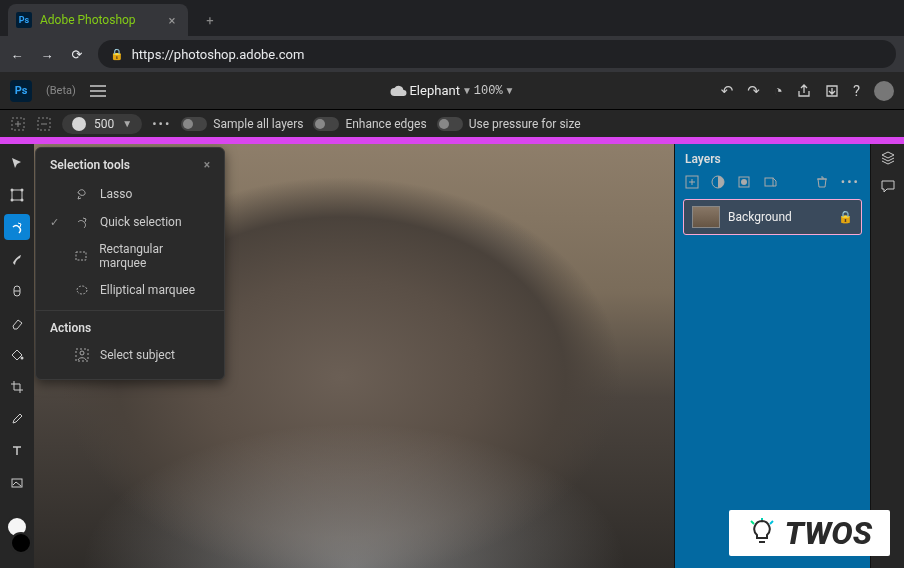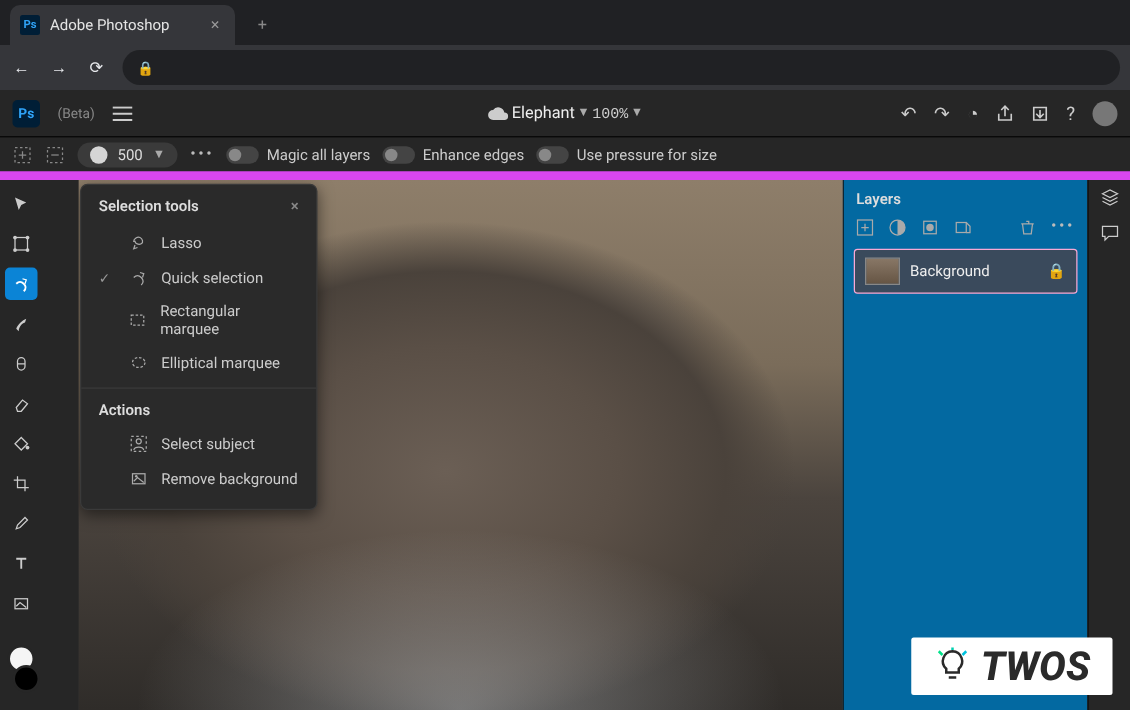--- a/index.html
+++ b/index.html
@@ -1,20 +1,20 @@
 <!DOCTYPE html>
 <html><head>
 <meta charset="utf-8">
 <style>
 * { box-sizing: border-box; margin: 0; padding: 0; }
 body { font-family: -apple-system, "Segoe UI", Roboto, Arial, sans-serif; background: #111; color: #ccc; font-size: 13px; overflow: hidden; width: 904px; height: 568px; position: relative; }
 .browser-chrome { background: #202124; height: 36px; display: flex; align-items: flex-end; }
 .tab { background: #35363a; height: 32px; width: 180px; display: flex; align-items: center; padding: 0 8px; border-radius: 8px 8px 0 0; margin-left: 8px; position: relative; }
 .tab-favicon { width: 16px; height: 16px; background: #001e36; display: flex; align-items: center; justify-content: center; color:#2fa3f7; font-size:9px; font-weight:bold; border-radius:2px; }
-.tab-title { flex: 1; margin: 0 8px; color: #e5e5e5; font-size: 12px; }
+.tab-title { flex: 1; margin: 0 8px; color: #84cc16; font-size: 12px; }
 .tab-close { color: #999; cursor: pointer; width:16px; text-align:center; }
 .new-tab { width: 28px; height: 28px; display: flex; align-items: center; justify-content: center; color: #888; margin-left: 8px; margin-bottom:2px; }
 .nav-bar { background: #35363a; height: 36px; display: flex; align-items: center; padding: 0 8px; gap: 12px; }
 .nav-arrow { color: #e8eaed; cursor: pointer; width: 18px; text-align: center; }
 .url-bar { flex: 1; background: #202124; height: 28px; border-radius: 14px; display: flex; align-items: center; padding: 0 12px; color: #ccc; }
 .url-icon { margin-right: 8px; font-size: 11px; }
 .url-text { font-size: 13px; color: #e8eaed; }
 .app { display: flex; flex-direction: column; height: 496px; position: relative; }
 .app-top { background: #262626; height: 38px; display: flex; align-items: center; padding: 0 10px; gap: 14px; border-bottom: 1px solid #000; }
 .ps-logo { width: 22px; height: 22px; background: #001e36; border-radius: 4px; display:flex; align-items:center; justify-content:center; color:#2fa3f7; font-size:11px; font-weight:bold; }
@@ -36,21 +36,21 @@
 .more-dots { color: #bbb; letter-spacing: 2px; cursor:pointer;}
 .toggle { width: 26px; height: 14px; background: #444; border-radius: 7px; position: relative; }
 .toggle::after { content:''; position:absolute; width:10px; height:10px; background:#888; border-radius:50%; top:2px; left:2px; }
 .opt-label { color: #ccc; font-size: 12px; }
 .main { flex: 1; display: flex; background: #262626; position: relative; }
 .toolrail { width: 34px; background: #262626; display: flex; flex-direction: column; align-items: center; padding-top: 6px; gap: 6px; }
 .tool { width: 26px; height: 26px; display: flex; align-items: center; justify-content: center; color: #ccc; border-radius: 4px; cursor: pointer; }
 .tool.active { background: #0b84d6; color: #fff; }
 .tool-swatch { width: 22px; height: 22px; border-radius: 50%; background: #f5f5f5; border: 2px solid #262626; }
 .tool-swatch2 { width: 22px; height: 22px; border-radius: 50%; background: #000; border: 2px solid #262626; margin-top:-12px; margin-left:8px;}
-.canvas { flex: 1; background: linear-gradient(180deg, #a38f7a 0%, #8c7a65 30%, #5a5048 55%, #3e3a36 80%); position: relative; overflow: hidden; margin-left: 29px; }
+.canvas { flex: 1; background: linear-gradient(180deg, #a38f7a 0%, #8c7a65 30%, #5a5048 55%, #3e3a36 80%); position: relative; overflow: hidden; }
 .canvas-img { position:absolute; inset:0; background:
   radial-gradient(ellipse 280px 200px at 48% 55%, #6b5f55 0%, #5a4f46 50%, #4a423b 80%, transparent 100%),
   radial-gradient(ellipse 120px 80px at 68% 30%, #777068 0%, transparent 70%),
   linear-gradient(180deg, #8e7e6a 0%, #7a6c5a 35%, #4b443e 60%, #2f2c29 100%);
 }
 .water-splash { position:absolute; bottom:0; left:0; right:0; height:40%; background: radial-gradient(ellipse at 50% 100%, rgba(220,225,230,0.4) 0%, transparent 60%); }
 .popup { position: absolute; top: 3px; left: 1px; width: 190px; background: #2a2a2a; border: 1px solid #3a3a3a; border-radius: 6px; padding: 10px 0; box-shadow: 0 4px 12px rgba(0,0,0,0.5); }
 .popup-header { padding: 0 14px 8px; color: #ddd; font-size: 12px; font-weight: 600; display:flex; justify-content:space-between; align-items:center;}
 .popup-x { color:#888; cursor:pointer;}
 .popup-item { padding: 6px 14px; display: flex; align-items: center; gap: 10px; color: #ccc; font-size: 12px; cursor: pointer; }
@@ -82,20 +82,21 @@
   </div>
   <div class="new-tab">+</div>
 </div>
 
 <div class="nav-bar">
   <span class="nav-arrow">←</span>
   <span class="nav-arrow">→</span>
   <span class="nav-arrow">⟳</span>
   <div class="url-bar">
     <span class="url-icon">🔒</span>
+    <span class="url-text">https://photoshop.adobe.com</span>
   </div>
 </div>
 
 <div class="app">
 
   <div class="app-top">
     <div class="ps-logo">Ps</div>
     <span class="beta">(Beta)</span>
     <span class="menu-icon">
       <svg width="16" height="12" viewBox="0 0 16 12">
@@ -147,21 +148,21 @@
         </svg>
     </span>
     <div class="brush-pill">
       <span class="brush-dot"></span>
       <span class="brush-size">500</span>
       <span class="chev">▼</span>
     </div>
     <span class="more-dots">•••</span>
     <div class="opt-item">
       <span class="toggle"></span>
-      <span class="opt-label">Magic all layers</span>
+      <span class="opt-label">Sample all layers</span>
     </div>
     <div class="opt-item">
       <span class="toggle"></span>
       <span class="opt-label">Enhance edges</span>
     </div>
     <div class="opt-item">
       <span class="toggle"></span>
       <span class="opt-label">Use pressure for size</span>
     </div>
   </div>
@@ -287,31 +288,20 @@
         <div class="popup-item">
           <span class="popup-check"></span>
           <span class="popup-icon">
               <svg width="14" height="14" viewBox="0 0 14 14">
                 <circle cx="7" cy="5" r="2" stroke="#aaa" fill="none"></circle>
                 <path d="M3 12c1-3 7-3 8 0" stroke="#aaa" fill="none"></path>
                 <rect x="1" y="1" width="12" height="12" stroke="#aaa" fill="none" stroke-dasharray="2 2"></rect>
               </svg>
             </span>
           <span>Select subject</span>
-        </div>
-        <div class="popup-item">
-          <span class="popup-check"></span>
-          <span class="popup-icon">
-              <svg width="14" height="14" viewBox="0 0 14 14">
-                <rect x="2" y="3" width="10" height="8" stroke="#aaa" fill="none"></rect>
-                <path d="M3 9l3-3 5 4" stroke="#aaa" fill="none"></path>
-                <circle cx="5" cy="5" r="1" fill="#aaa"></circle>
-              </svg>
-            </span>
-          <span>Remove background</span>
         </div>
       </div>
     </div>
 
     <div class="right-panels">
       <div class="panel-header">Layers</div>
       <div class="panel-tools">
         <span class="panel-tool-icon">
             <svg width="14" height="14" viewBox="0 0 14 14">
               <rect x="1" y="1" width="12" height="12" stroke="#aaa" fill="none"></rect>

